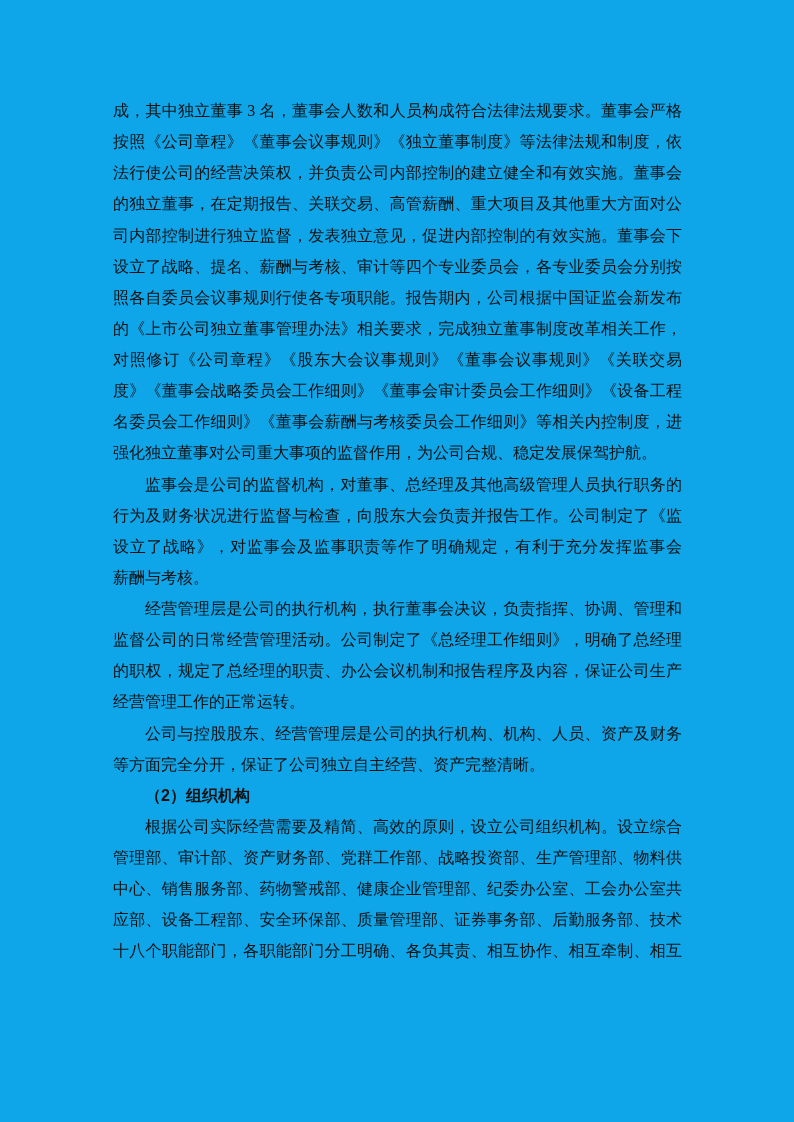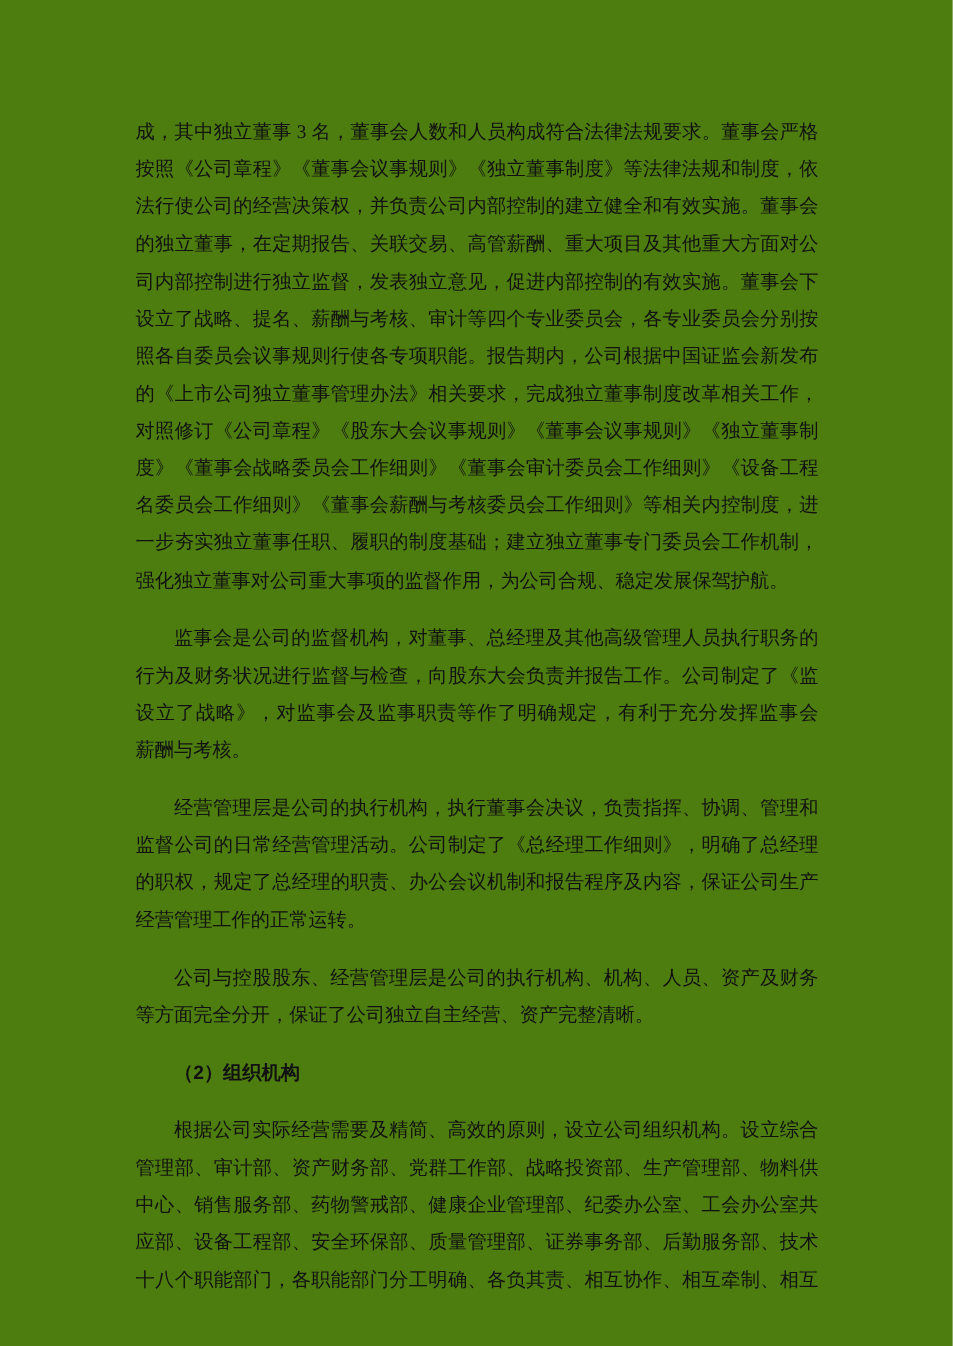--- a/index.html
+++ b/index.html
@@ -4,42 +4,41 @@
 <style>
   html, body {
     margin: 0;
     padding: 0;
     background: #ffffff;
   }
   .page {
     position: relative;
     width: 794px;
     height: 1122px;
-    background: #4d7c0f;
+    background: #0ea5e9;
     overflow: hidden;
   }
   .text-block {
     position: absolute;
     left: 113px;
     top: 95px;
     width: 569px;
   }
   .line {
     font-family: "Liberation Serif", "DejaVu Serif", serif;
     font-size: 16px;
     line-height: 31.14px;
     height: 31.14px;
     color: #111111;
     text-align: justify;
     text-align-last: justify;
     overflow: hidden;
   }
   .line.indent {
     text-indent: 32px;
-    margin-top: 17px;
   }
   .line.para-end {
     text-align-last: left;
   }
   .line.heading {
     font-family: "Liberation Sans", "DejaVu Sans", sans-serif;
     font-weight: 700;
     text-align-last: left;
   }
 </style>
@@ -49,24 +48,23 @@
 <div class="page">
   <div class="text-block">
       <div class="line">成，其中独立董事 3 名，董事会人数和人员构成符合法律法规要求。董事会严格</div>
       <div class="line">按照《公司章程》《董事会议事规则》《独立董事制度》等法律法规和制度，依</div>
       <div class="line">法行使公司的经营决策权，并负责公司内部控制的建立健全和有效实施。董事会</div>
       <div class="line">的独立董事，在定期报告、关联交易、高管薪酬、重大项目及其他重大方面对公</div>
       <div class="line">司内部控制进行独立监督，发表独立意见，促进内部控制的有效实施。董事会下</div>
       <div class="line">设立了战略、提名、薪酬与考核、审计等四个专业委员会，各专业委员会分别按</div>
       <div class="line">照各自委员会议事规则行使各专项职能。报告期内，公司根据中国证监会新发布</div>
       <div class="line">的《上市公司独立董事管理办法》相关要求，完成独立董事制度改革相关工作，</div>
-      <div class="line">对照修订《公司章程》《股东大会议事规则》《董事会议事规则》《独立董事制</div>
+      <div class="line">对照修订《公司章程》《股东大会议事规则》《董事会议事规则》《关联交易</div>
       <div class="line">度》《董事会战略委员会工作细则》《董事会审计委员会工作细则》《设备工程部</div>
       <div class="line">名委员会工作细则》《董事会薪酬与考核委员会工作细则》等相关内控制度，进</div>
-      <div class="line">一步夯实独立董事任职、履职的制度基础；建立独立董事专门委员会工作机制，</div>
       <div class="line para-end">强化独立董事对公司重大事项的监督作用，为公司合规、稳定发展保驾护航。</div>
       <div class="line indent">监事会是公司的监督机构，对董事、总经理及其他高级管理人员执行职务的</div>
       <div class="line">行为及财务状况进行监督与检查，向股东大会负责并报告工作。公司制定了《监</div>
       <div class="line">设立了战略》，对监事会及监事职责等作了明确规定，有利于充分发挥监事会</div>
       <div class="line para-end">薪酬与考核。</div>
       <div class="line indent">经营管理层是公司的执行机构，执行董事会决议，负责指挥、协调、管理和</div>
       <div class="line">监督公司的日常经营管理活动。公司制定了《总经理工作细则》，明确了总经理</div>
       <div class="line">的职权，规定了总经理的职责、办公会议机制和报告程序及内容，保证公司生产</div>
       <div class="line para-end">经营管理工作的正常运转。</div>
       <div class="line indent">公司与控股股东、经营管理层是公司的执行机构、机构、人员、资产及财务</div>

